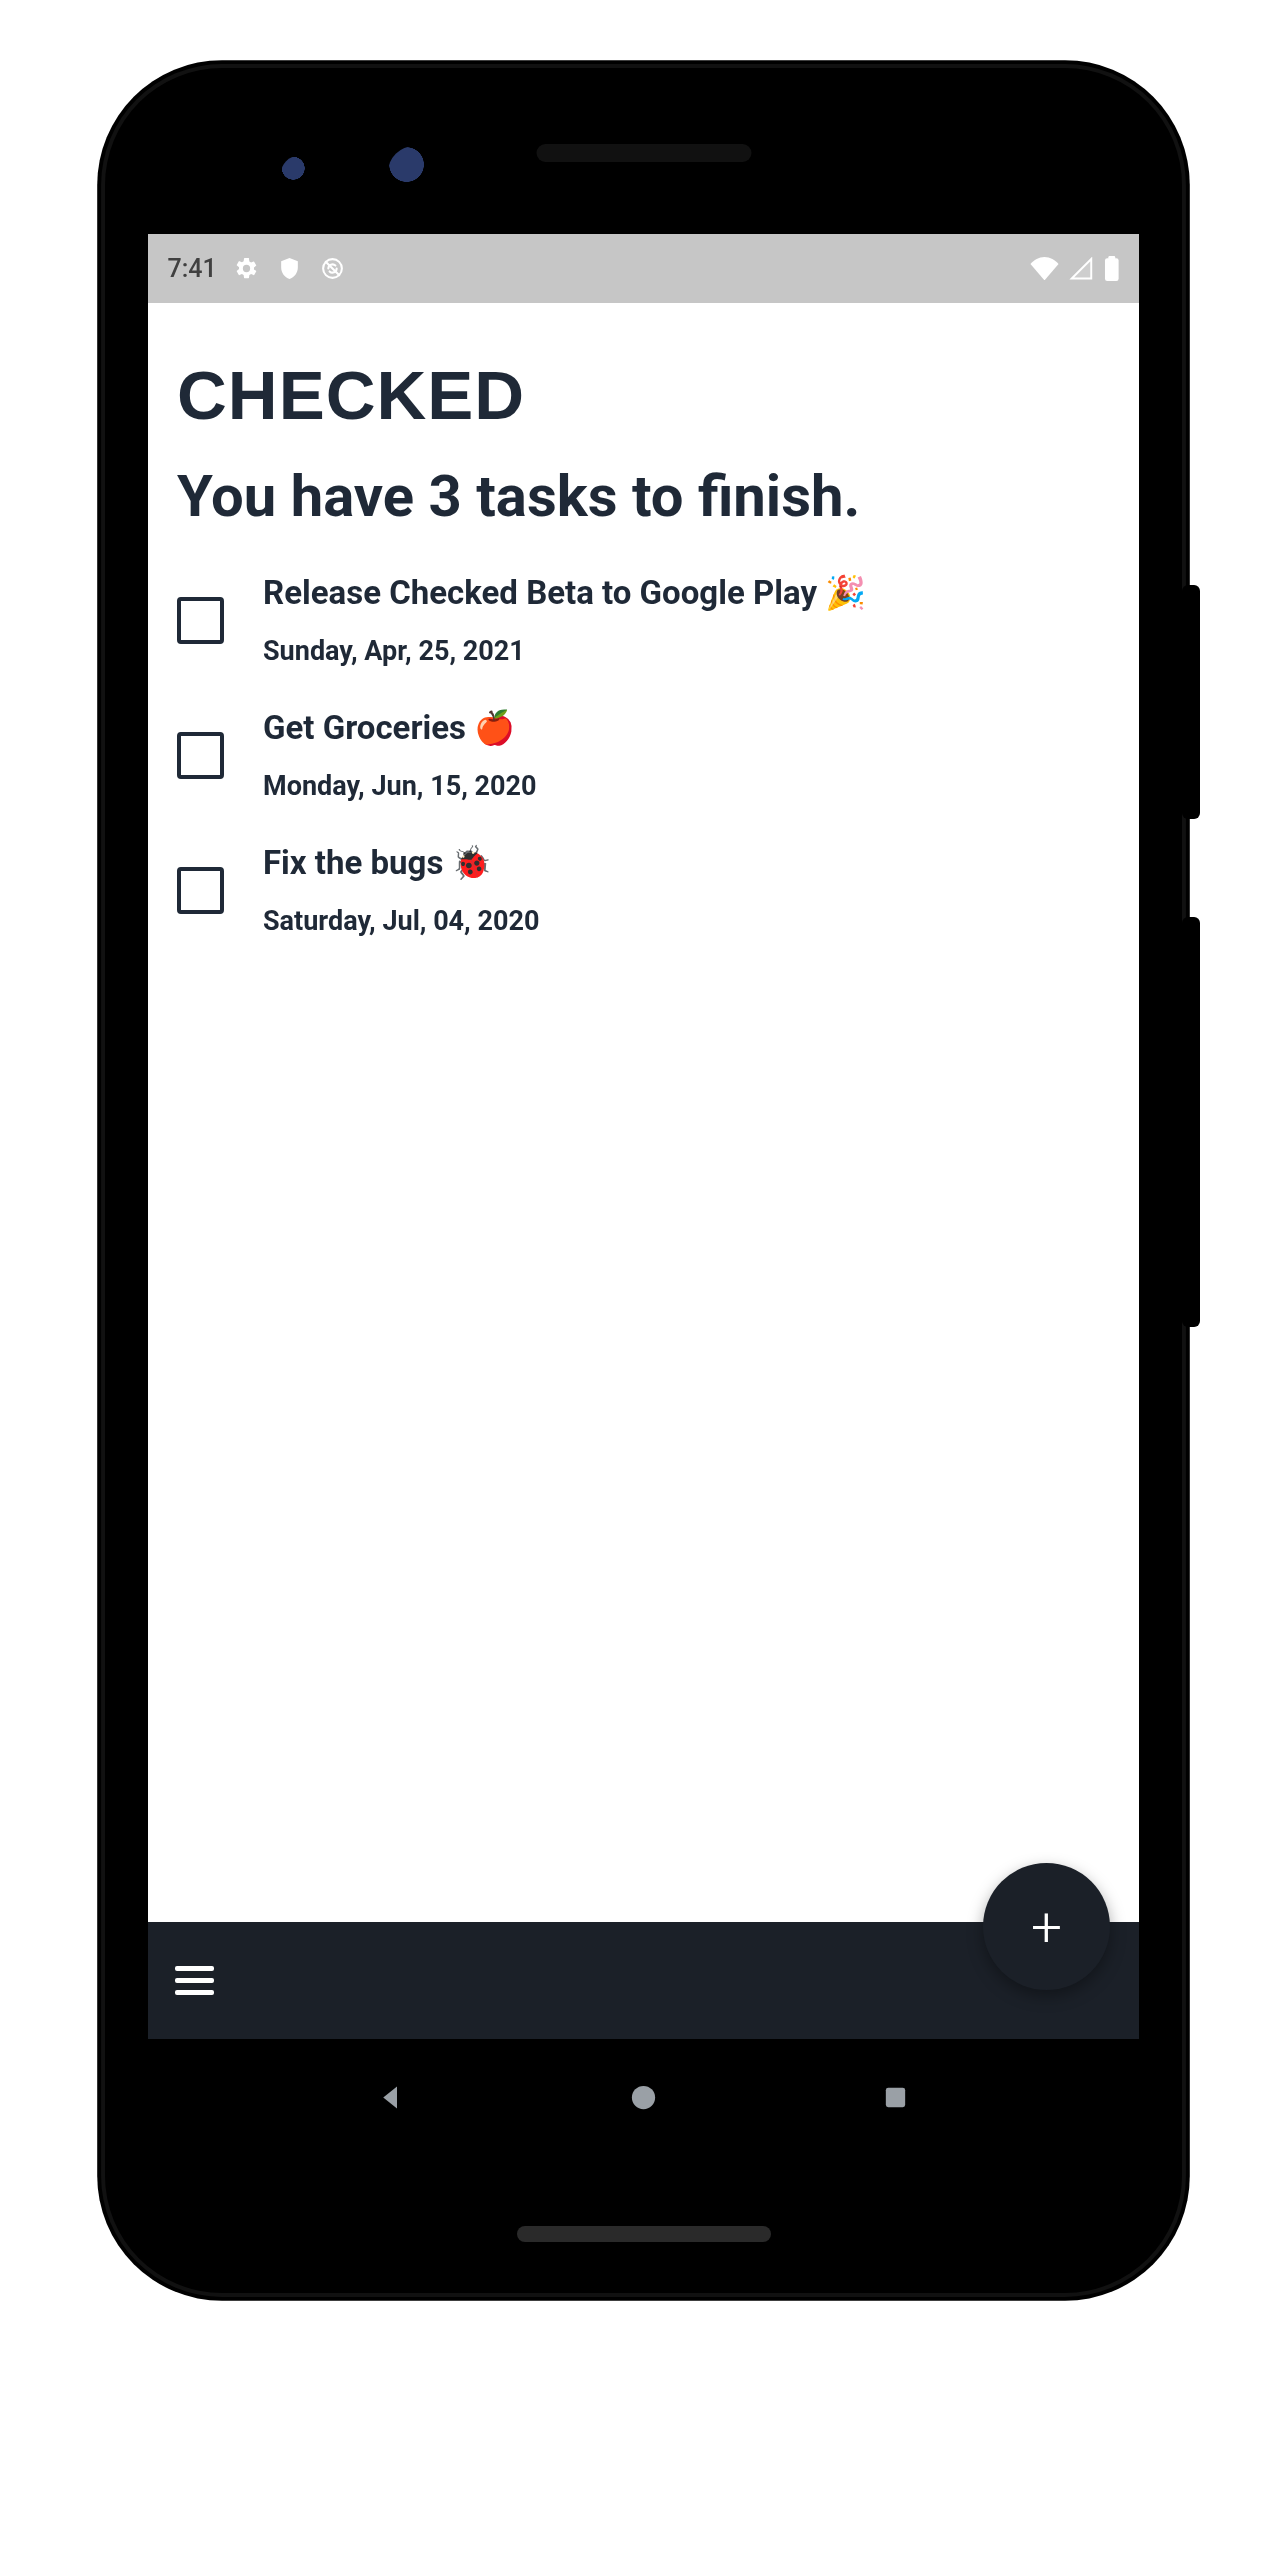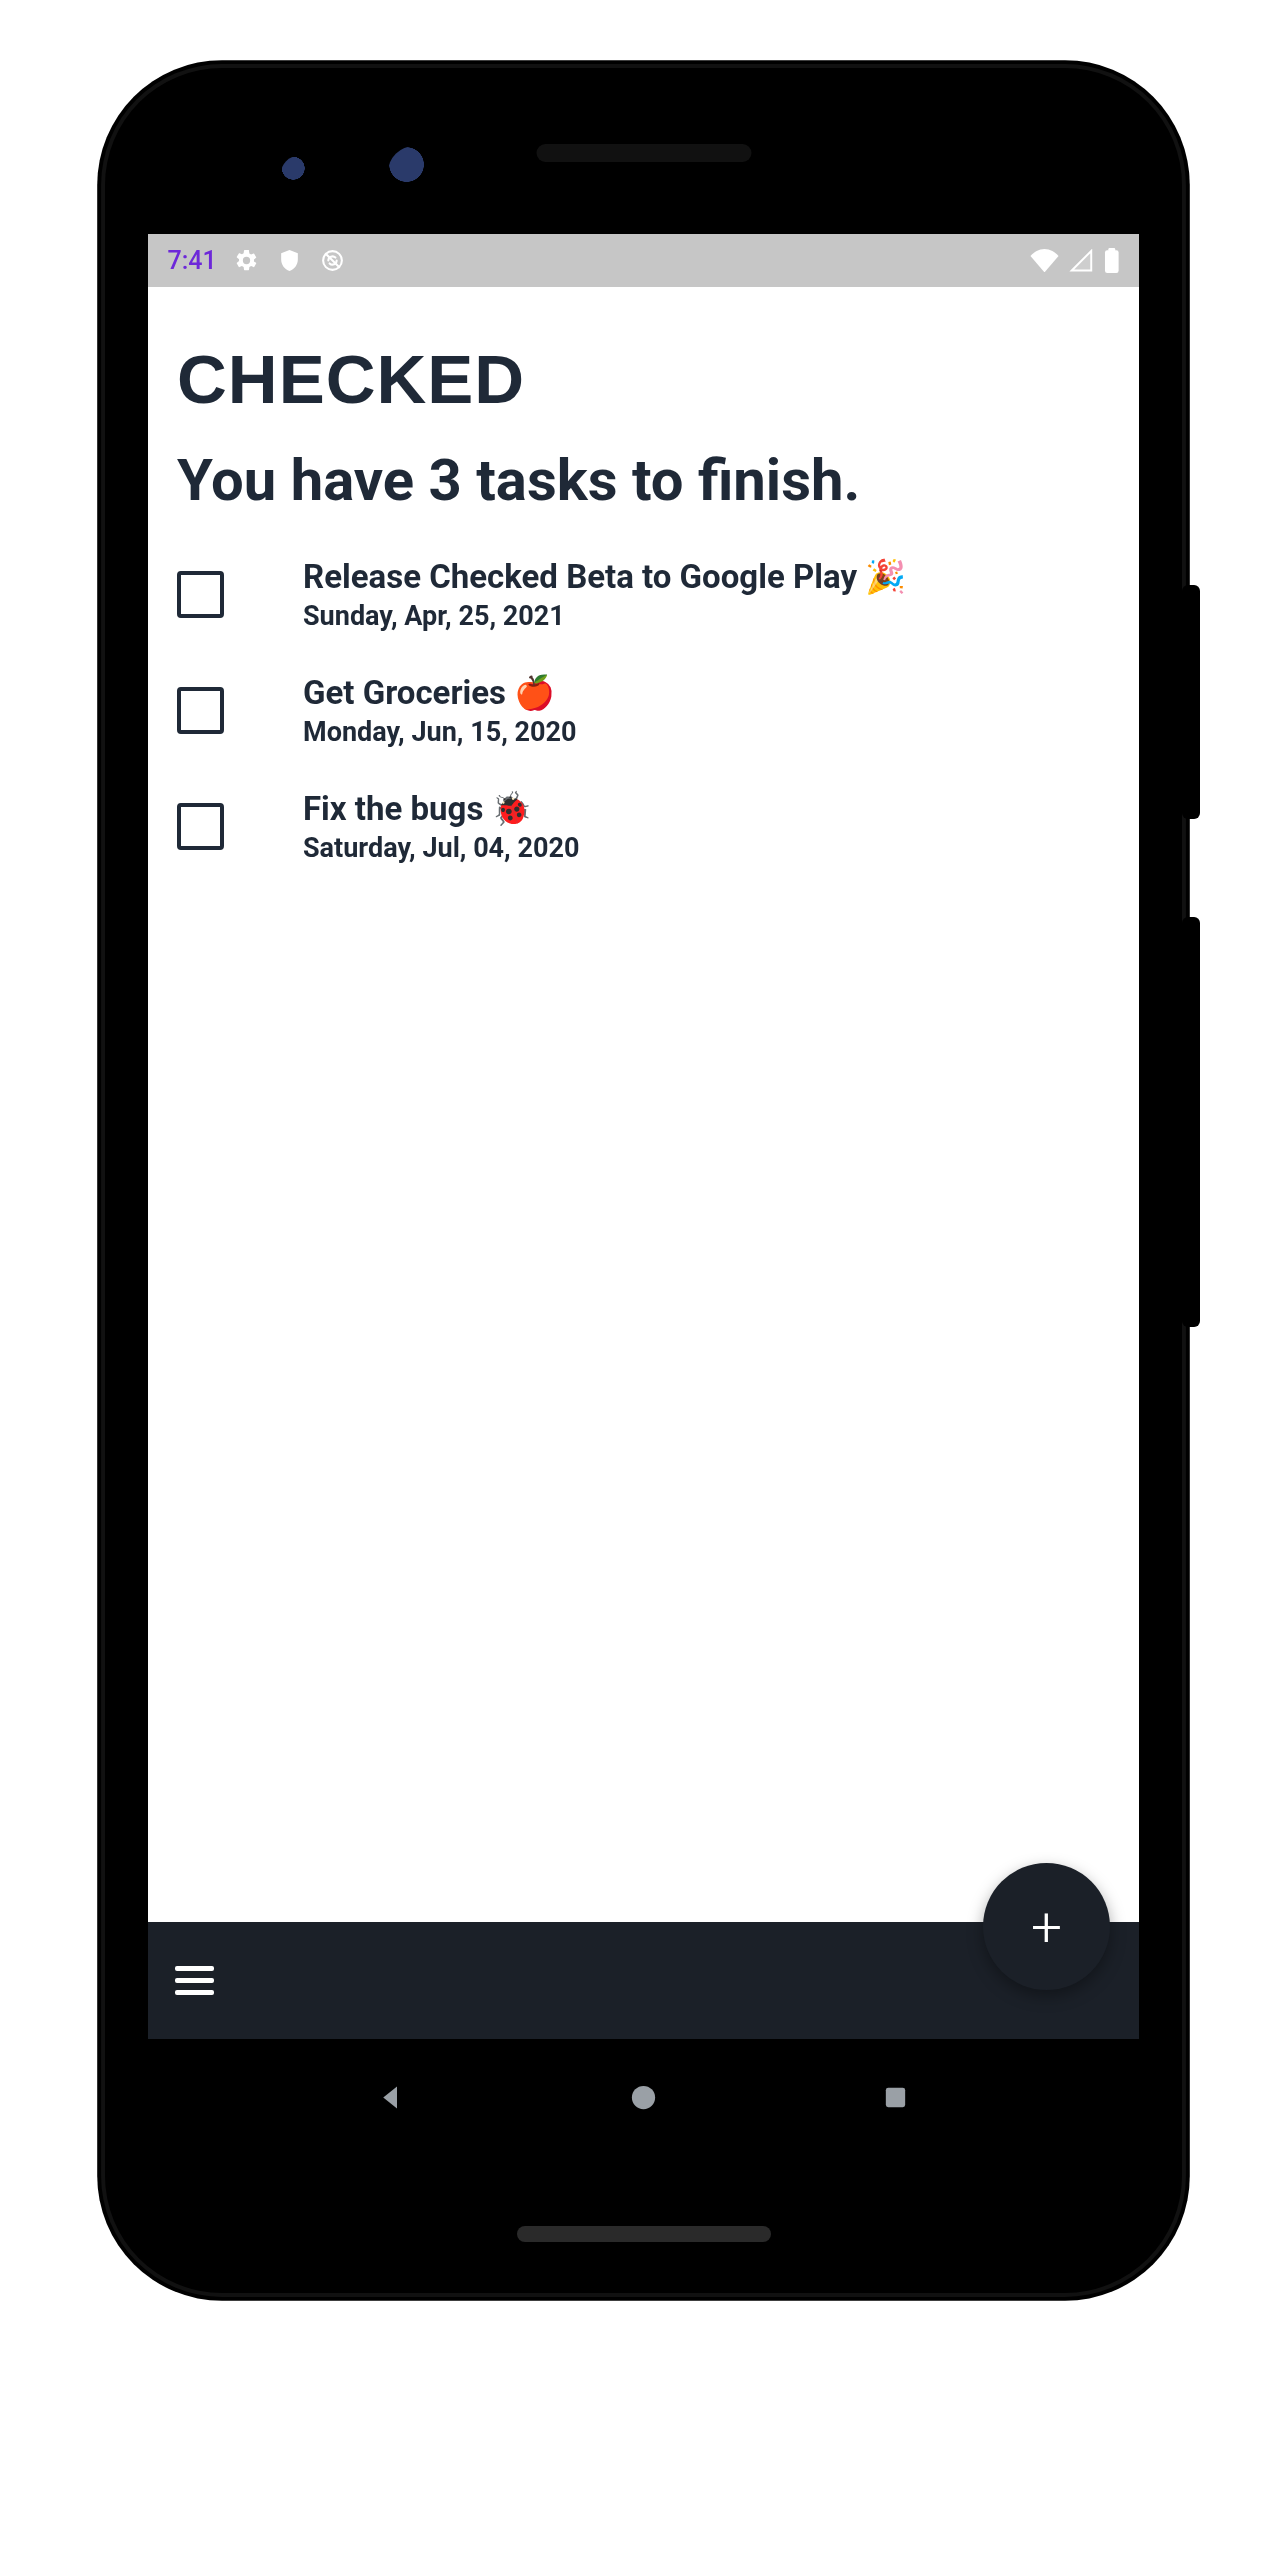--- a/index.html
+++ b/index.html
@@ -32,23 +32,23 @@
     left:43px; right:43px; top:166px; bottom:137px;
     background:#fff;
     border-radius:0;
     overflow:hidden;
     display:flex;
     flex-direction:column;
   }
 
   
   .statusbar {
-    height:53px;
+    height:69px;
     background:#c6c6c6;
-    color:#6d28d9;
+    color:#404040;
     display:flex;
     align-items:center;
     padding:0 19.5px;
     font-size:25px;
     font-weight:500;
   }
   .statusbar .left { display:flex; align-items:center; gap:17.6px; }
   .statusbar .right { margin-left:auto; display:flex; align-items:center; gap:9.8px; }
   .statusbar svg { display:block; }
 
@@ -60,21 +60,21 @@
 
   .tasklist { margin-top:43px; display:flex; flex-direction:column; gap:41px; }
   .task { display:flex; align-items:center; gap:39px; }
   .checkbox {
     width:47px; height:47px;
     border:4.9px solid #1f2937;
     border-radius:3.9px;
     flex:0 0 auto;
     background:#fff;
   }
-  .task-text { display:flex; flex-direction:column; gap:4px;margin-left:40px; }
+  .task-text { display:flex; flex-direction:column; gap:23px; }
   .task-title { font-size:33px; font-weight:700; color:#1f2937; }
   .task-date  { font-size:27px; font-weight:700; color:#1f2937; }
 
   
   .bottombar {
     height:117px;
     background:#1b2028;
     margin-top:auto;
     display:flex;
     align-items:center;

